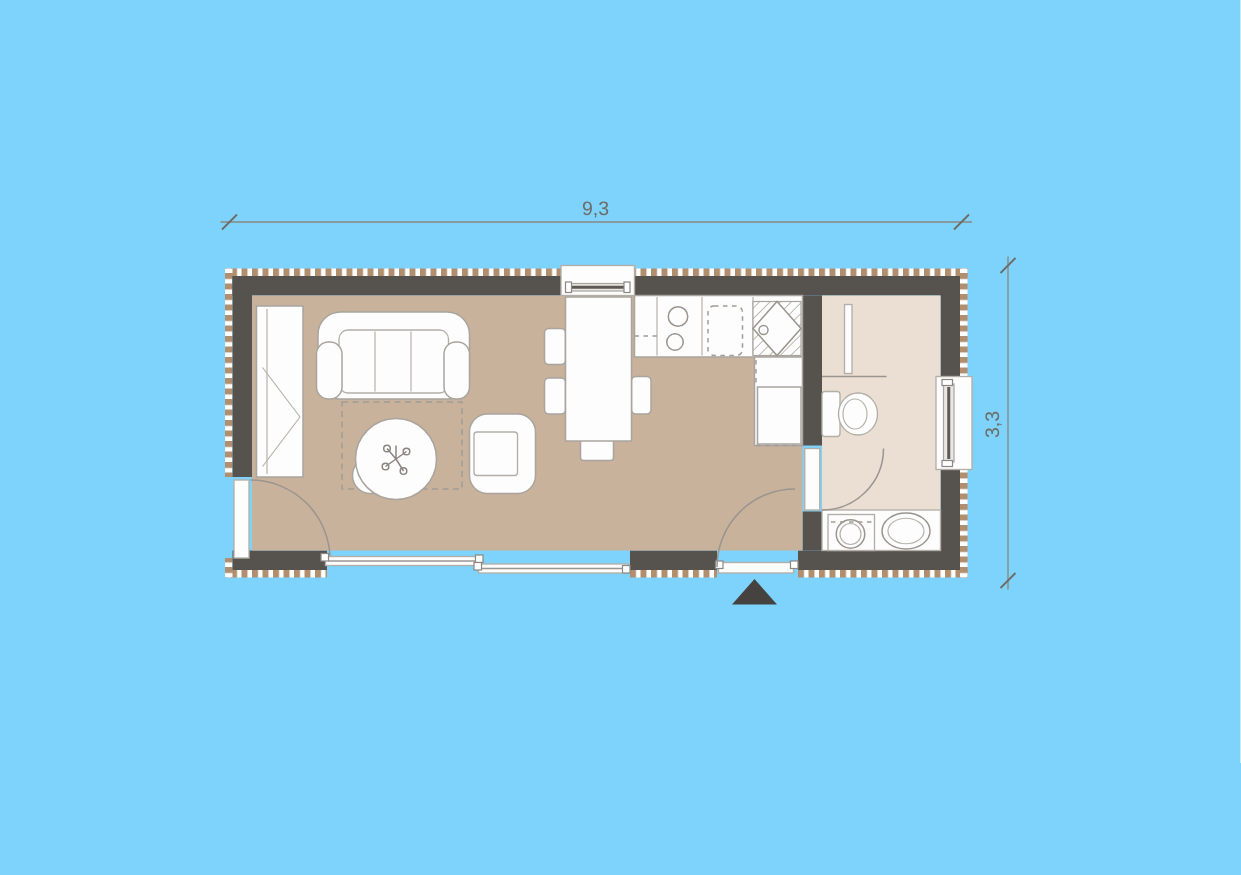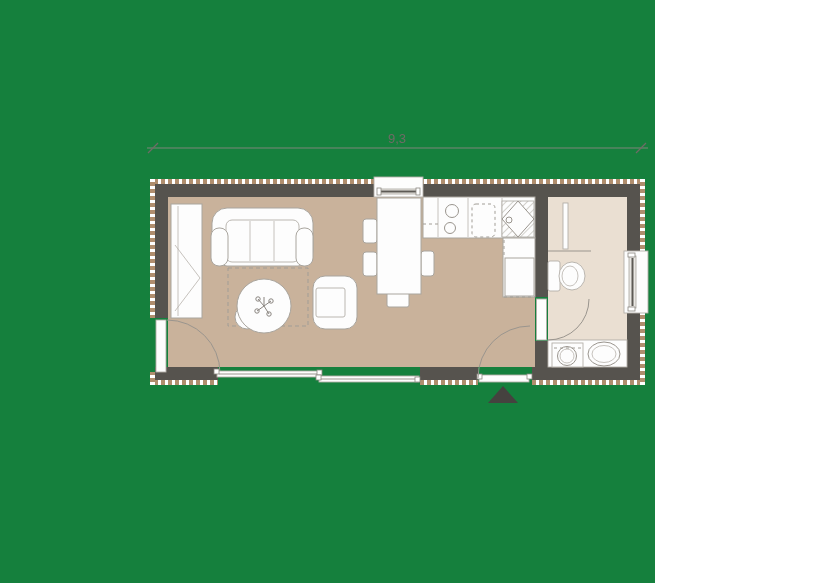--- a/index.html
+++ b/index.html
@@ -1,16 +1,16 @@
 <!DOCTYPE html>
 <html><head>
 <meta charset="utf-8">
 <style>
   html,body{margin:0;padding:0;background:#ffffff;}
-  #canvas{position:relative;width:655px;height:583px;background:#15803d;overflow:hidden;
+  #canvas{position:relative;width:827px;height:583px;background:#7dd3fc;overflow:hidden;
           font-family:"Liberation Sans",sans-serif;}
   svg{position:absolute;left:0;top:0;}
   .furn{fill:#fdfdfd;stroke:#a9a59e;stroke-width:1;}
   .furn2{fill:#fdfdfd;stroke:#b3afa8;stroke-width:0.9;}
   .ln{fill:none;stroke:#9a958e;stroke-width:1;}
   .lnt{fill:none;stroke:#b7b3ac;stroke-width:0.8;}
   .dash{fill:none;stroke:#a19d96;stroke-width:1;stroke-dasharray:4 3;}
   .dash2{fill:none;stroke:#a19d96;stroke-width:1;stroke-dasharray:3 3;}
   .sq{fill:#ffffff;stroke:#8b8781;stroke-width:0.8;}
   .dim{stroke:#8b8781;stroke-width:0.9;fill:none;}

